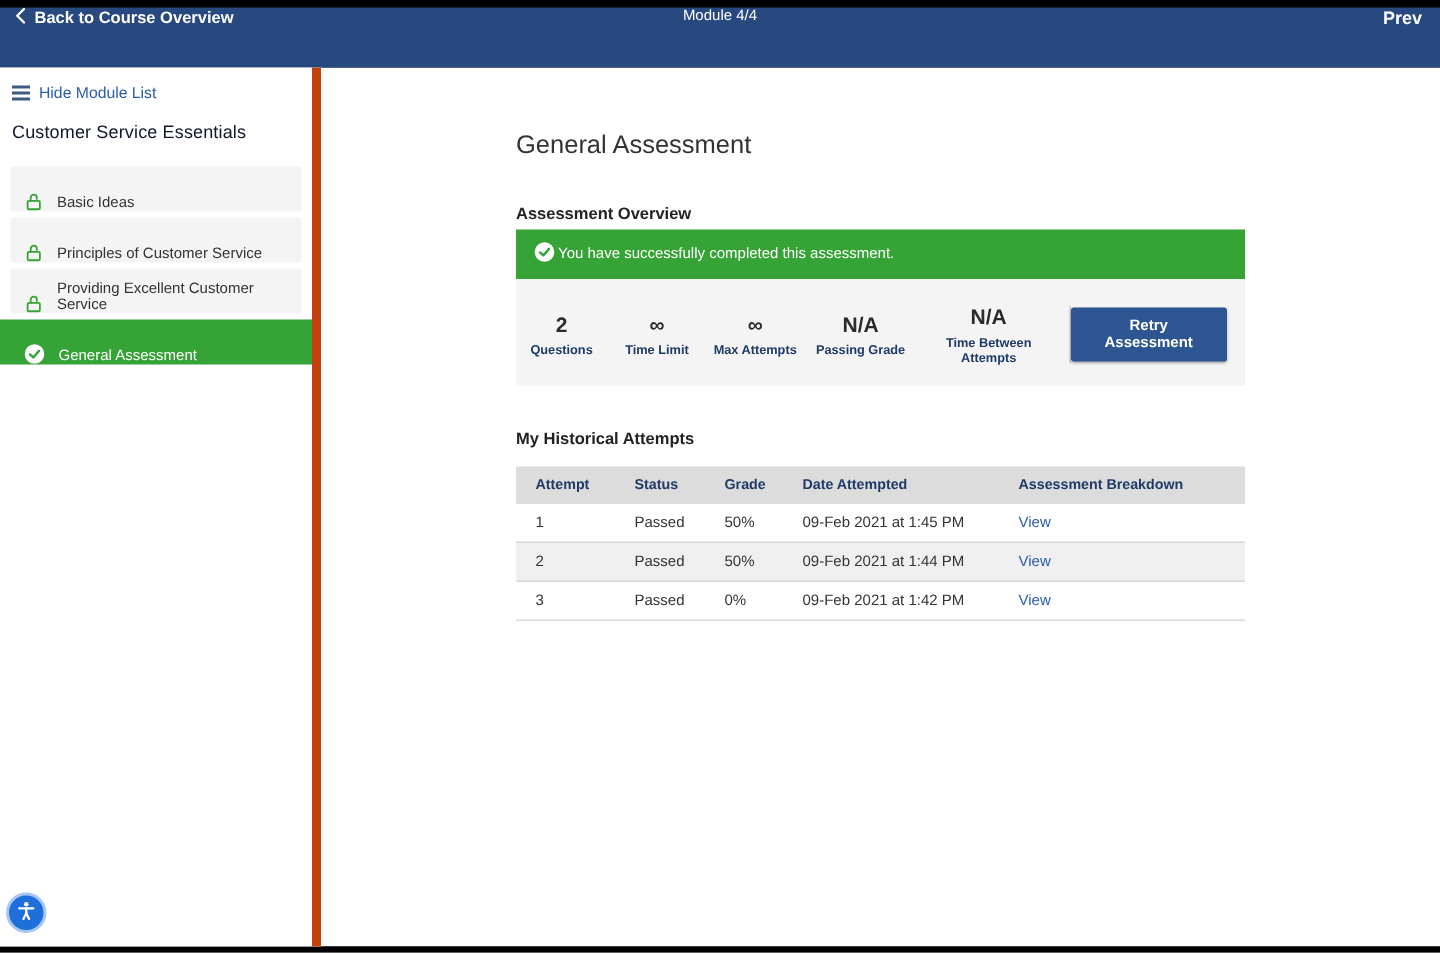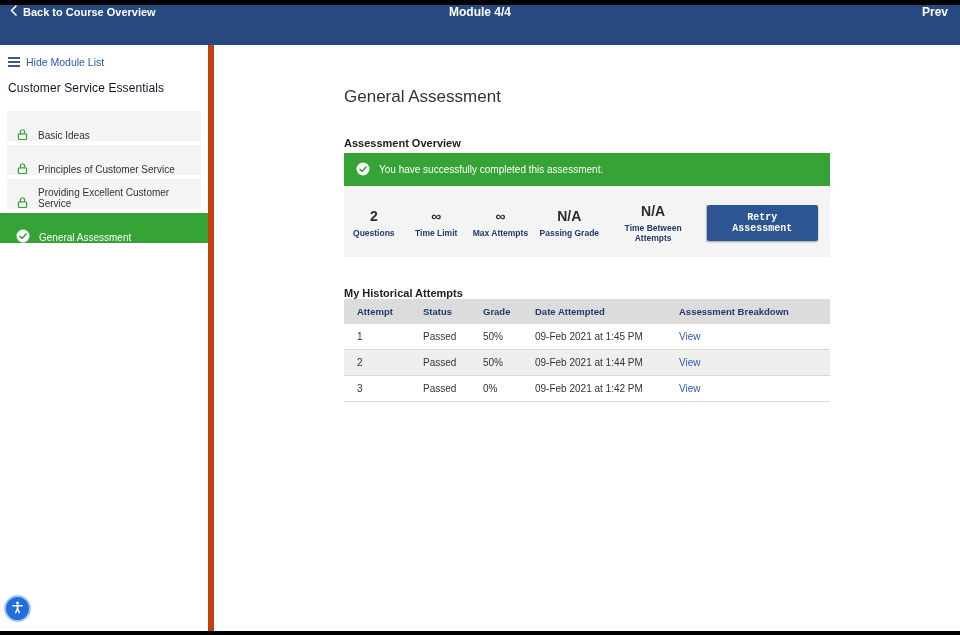--- a/index.html
+++ b/index.html
@@ -18,21 +18,21 @@
     height: 40px; background: #27497f; color: #fff;
     display: flex; align-items: flex-start; position: relative;
   }
   .back-link {
     display: flex; align-items: center; gap: 6px;
     padding-left: 10px; font-size: 11px; font-weight: bold;
     cursor: pointer; z-index: 2;
   }
   .module-label {
     position: absolute; left: 0; right: 0; text-align: center;
-    font-size: 12px; font-weight: bold; z-index: 1;
+    font-size: 10px; font-weight: normal; z-index: 1;
   }
   .prev-link {
     margin-left: auto; padding-right: 12px; font-size: 12px;
     font-weight: bold; cursor: pointer; z-index: 2;
   }
 
   
   .content { display: flex; height: 586px; background: #fff; }
 
   
@@ -71,25 +71,25 @@
   }
 
   
   .main { flex: 1; padding: 42px 0 0 130px; }
   .main-inner { width: 486px; }
   .page-title { font-size: 17px; color: #333; }
   .section-heading {
     font-size: 11px; font-weight: bold; color: #222;
     margin-top: 30px; margin-bottom: 4px;
   }
-  .section-heading.second { margin-top: 30px; margin-bottom: 0; }
+  .section-heading.second { margin-top: 30px; margin-bottom: 12px; }
 
   .banner {
     background: #36a336; color: #fff; height: 33px;
-    display: flex; align-items: center; gap: 9px;
+    display: flex; align-items: center; gap: 2px;
     padding: 0 12px; font-size: 10px;
   }
 
   .stats-panel {
     background: #f4f4f4; display: flex; align-items: center;
     padding: 16px 0 14px 0;
   }
   .stat { text-align: center; }
   .stat-0 { width: 64px; }
   .stat-1 { width: 70px; }
@@ -97,21 +97,21 @@
   .stat-3 { width: 80px; }
   .stat-4 { width: 100px; }
   .stat-value { font-size: 14px; color: #2b2b2b; height: 19px; line-height: 19px; font-weight: bold; }
   .stat-label { font-size: 8.5px; font-weight: bold; color: #1f3a66; margin-top: 2px; }
   .stats-divider { width: 1px; height: 38px; background: #c9c9c9; margin-left: 6px; }
   .retry-btn {
     margin-left: auto; margin-right: 12px;
     background: #2d5591; color: #fff; font-size: 10px; font-weight: bold;
     padding: 7px 11px; border: none; border-radius: 2px;
     box-shadow: 0 1px 2px rgba(0,0,0,.35); cursor: pointer;
-    font-family: Liberation Mono, monospace;
+    font-family: Liberation Sans, sans-serif;
   }
 
   table.history {
     width: 100%; border-collapse: collapse; font-size: 10px; color: #333;
   }
   table.history th {
     background: #dcdcdc; text-align: left; font-size: 9.5px;
     color: #1f3a66; padding: 7px 4px 7px 13px; font-weight: bold;
   }
   table.history td {

